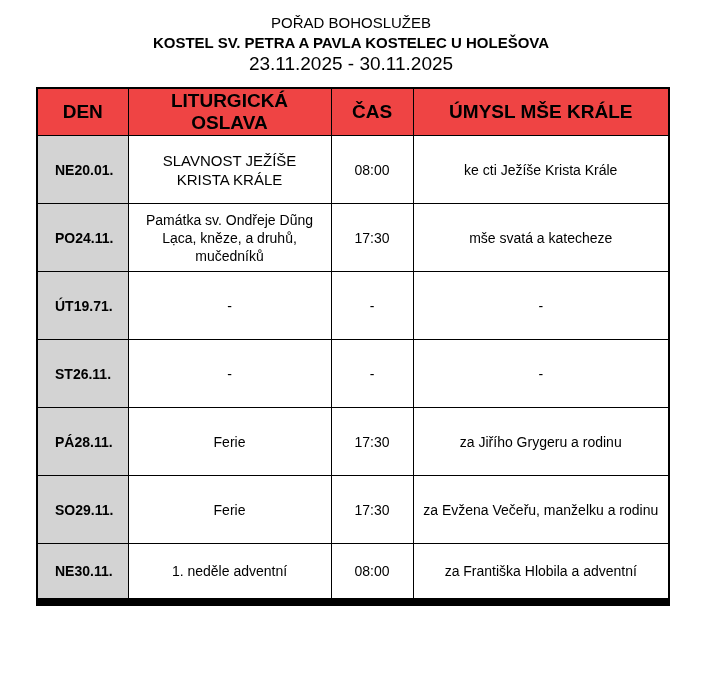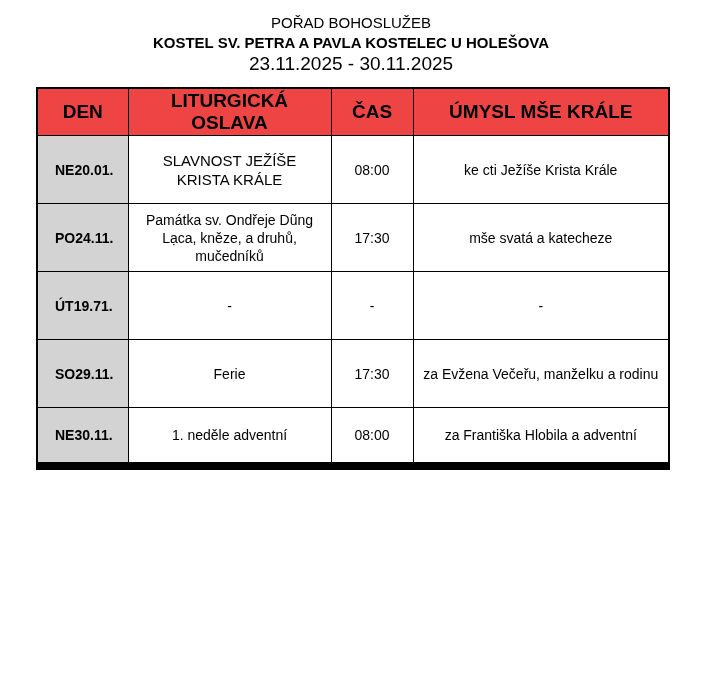--- a/index.html
+++ b/index.html
@@ -143,20 +143,42 @@
               <span>19.71.</span>
             </div>
           </td>
           <td class="liturgy-cell">-</td>
           <td class="time-cell">-</td>
           <td class="intention-cell">-</td>
         </tr>
         <tr>
           <td class="day-cell">
             <div class="day-inner">
+              <span>ST</span>
+              <span>26.11.</span>
+            </div>
+          </td>
+          <td class="liturgy-cell">-</td>
+          <td class="time-cell">-</td>
+          <td class="intention-cell">-</td>
+        </tr>
+        <tr>
+          <td class="day-cell">
+            <div class="day-inner">
+              <span>PÁ</span>
+              <span>28.11.</span>
+            </div>
+          </td>
+          <td class="liturgy-cell">Ferie</td>
+          <td class="time-cell">17:30</td>
+          <td class="intention-cell">za Jiřího Grygeru a rodinu</td>
+        </tr>
+        <tr>
+          <td class="day-cell">
+            <div class="day-inner">
               <span>SO</span>
               <span>29.11.</span>
             </div>
           </td>
           <td class="liturgy-cell">Ferie</td>
           <td class="time-cell">17:30</td>
           <td class="intention-cell">za Evžena Večeřu, manželku a rodinu</td>
         </tr>
         <tr>
           <td class="day-cell">

